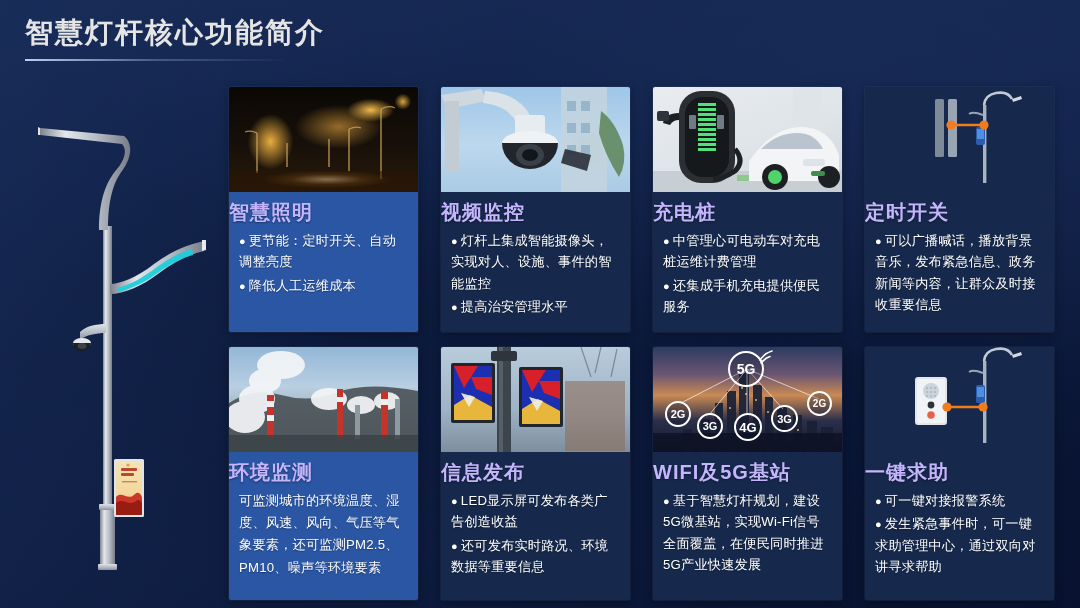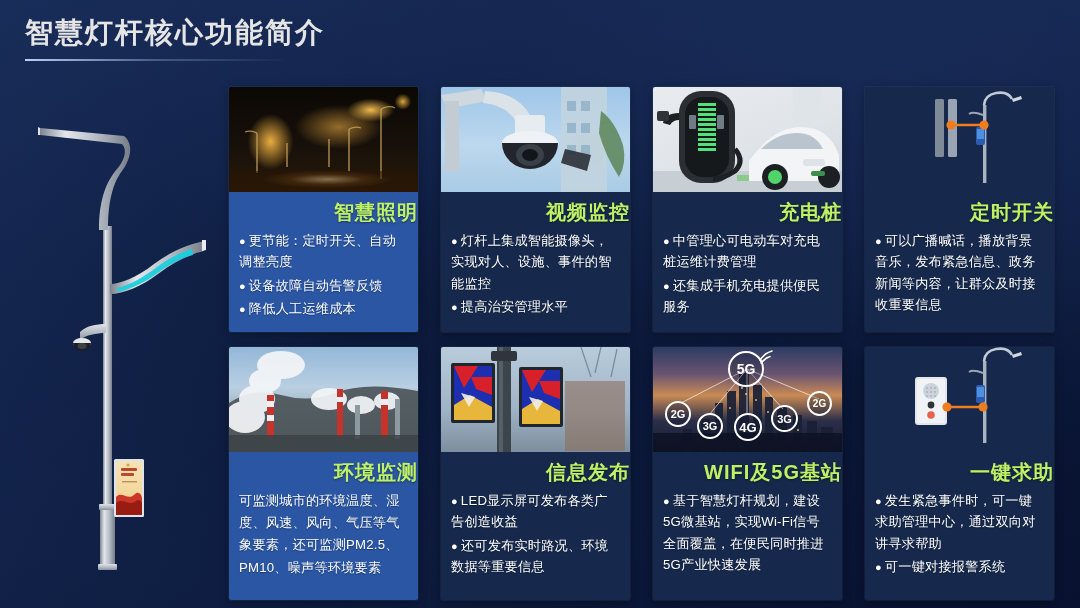--- a/index.html
+++ b/index.html
@@ -46,25 +46,24 @@
   
   .card{
     position:absolute; width:189px; overflow:hidden;
     border-radius:2px;
     box-shadow:0 0 0 1px rgba(120,150,200,0.10), 0 2px 10px rgba(0,0,0,0.35);
   }
   .card.blue   { background:#2a56a4; }
   .card.navy   { background:#16294c; }
   .card-img{ width:100%; position:relative; overflow:hidden; background:#0a1630; }
   .card-title{
-    text-align:right; color:#bef264; font-weight:bold;
+    text-align:left; color:#c4b5fd; font-weight:bold;
     font-size:20px; letter-spacing:1px;
     padding:9px 0 7px 0; line-height:1.1;
     text-shadow:0 1px 2px rgba(0,0,0,.4);
-    margin-left:8px;
   }
   .card-body{ padding:0 10px 24px 10px; }
   .bullet-line{
     color:#ffffff; font-size:13.2px; line-height:1.62;
     margin-bottom:2px; letter-spacing:.2px;
     text-shadow:0 1px 1px rgba(0,0,0,.35);
   }
   .bullet-line .dot{ font-size:11px; margin-right:3px; }
   .plain-line{
     color:#ffffff; font-size:13.2px; line-height:1.68; letter-spacing:.2px;
@@ -202,21 +201,20 @@
           <path d="M120 42 q7 -3 12 -1"></path>
           <path d="M28 46 q-7 -3 -12 -1"></path>
         </g>
         <rect x="0" y="84" width="189" height="21" fill="rgba(40,22,6,.55)"></rect>
       </svg>
     </div>
   </div>
   <div class="card-title">智慧照明</div>
   <div class="card-body">
     <div class="bullet-line"><span class="dot">●</span><span>更节能：定时开关、自动调整亮度</span></div>
-    <div class="bullet-line"><span class="dot">●</span><span>设备故障自动告警反馈</span></div>
     <div class="bullet-line"><span class="dot">●</span><span>降低人工运维成本</span></div>
   </div>
 </div>
 
 <div class="card navy" style="left:441px; top:87px; height:245px;">
   <div class="card-img" style="height:105px;">
     <div class="ph ph-cctv">
       <svg width="189" height="105" viewBox="0 0 189 105" style="position:absolute;inset:0;">
         <rect x="120" y="0" width="46" height="105" fill="#c3d3de" opacity=".85"></rect>
         <g fill="#8fb0c6" opacity=".8">
@@ -463,16 +461,16 @@
       </g>
       <circle cx="66" cy="58" r="3.4" fill="#2c3238"></circle>
       <circle cx="66" cy="68" r="3.8" fill="#e8624a"></circle>
       <line x1="82" y1="60" x2="118" y2="60" stroke="#f07c1e" stroke-width="2.6"></line>
       <circle cx="82" cy="60" r="4.6" fill="#f07c1e"></circle>
       <circle cx="118" cy="60" r="4.6" fill="#f07c1e"></circle>
     </svg>
   </div>
   <div class="card-title">一键求助</div>
   <div class="card-body">
+    <div class="bullet-line"><span class="dot">●</span><span>可一键对接报警系统</span></div>
     <div class="bullet-line"><span class="dot">●</span><span>发生紧急事件时，可一键求助管理中心，通过双向对讲寻求帮助</span></div>
-    <div class="bullet-line"><span class="dot">●</span><span>可一键对接报警系统</span></div>
   </div>
 </div>
 
 </body></html>

